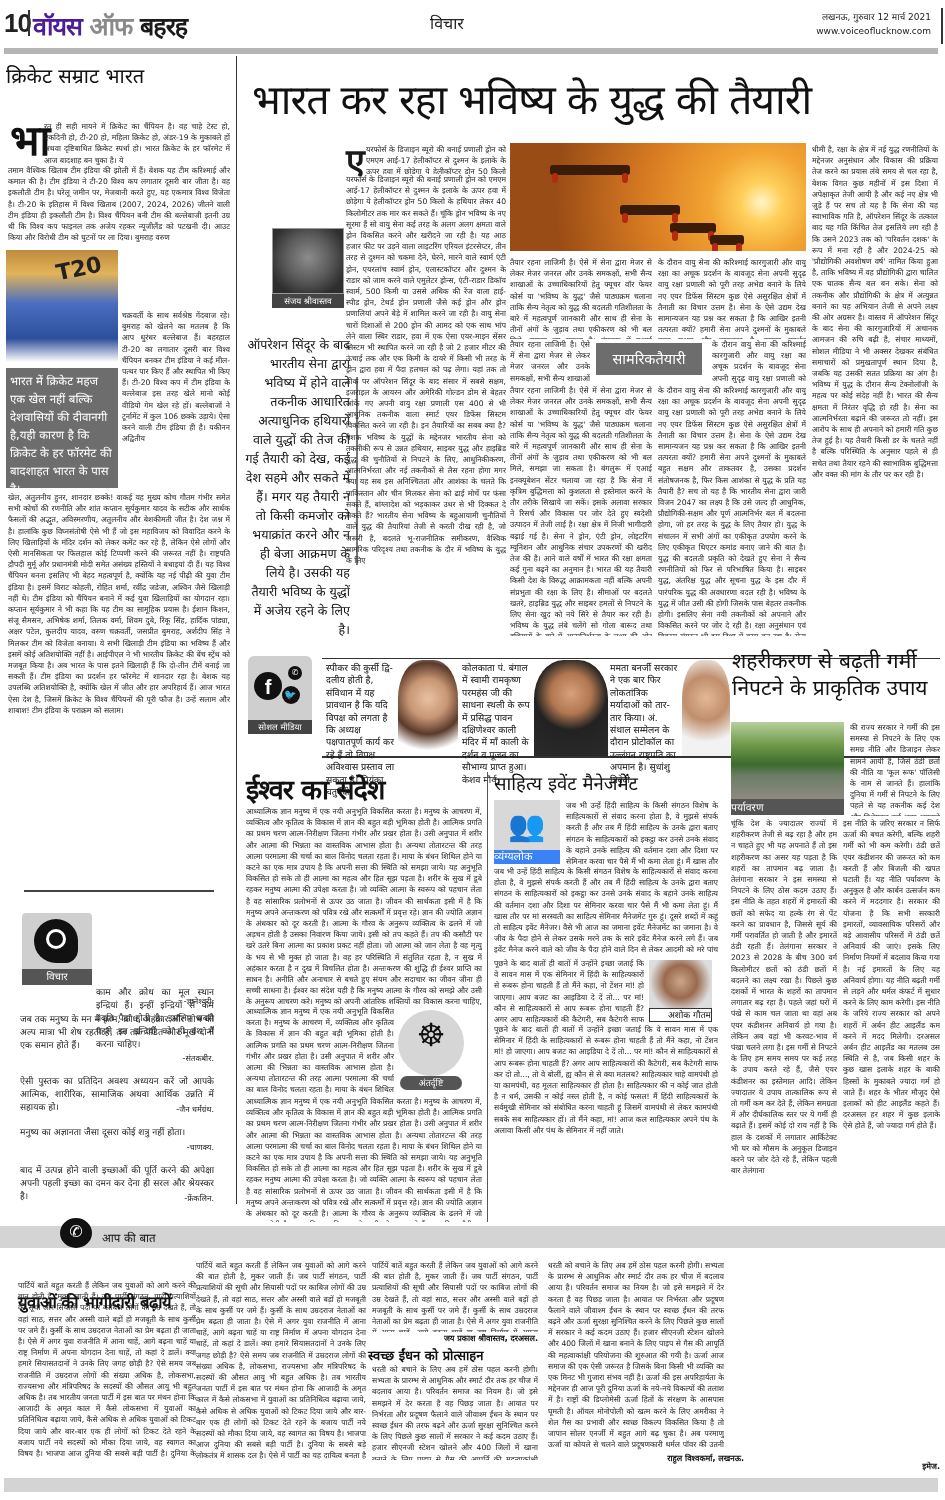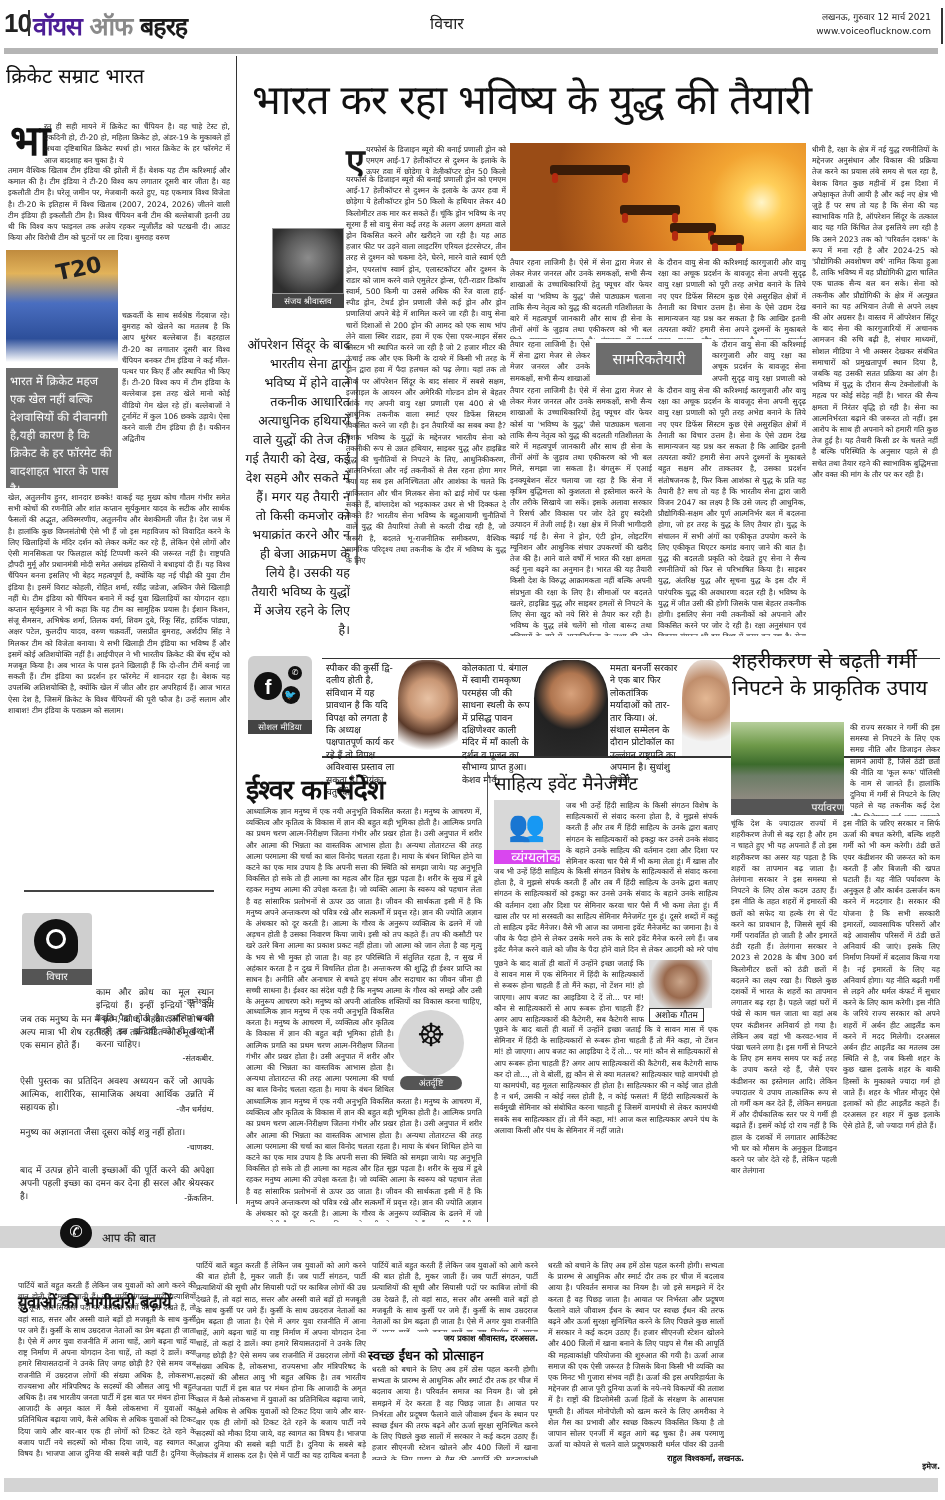--- a/index.html
+++ b/index.html
@@ -45,32 +45,32 @@
 .social-box .fb{position:absolute;left:6px;top:16px;width:28px;height:28px;border-radius:50%;background:#111;color:#fff;font-size:20px;font-weight:bold;text-align:center;line-height:30px;font-family:"Liberation Sans",sans-serif}
 .social-box .tw{position:absolute;left:34px;top:30px;width:18px;height:18px;border-radius:50%;background:#111;color:#fff;font-size:10px;text-align:center;line-height:18px}
 .social-box .wa{position:absolute;left:40px;top:10px;width:14px;height:14px;border-radius:50%;background:#111;color:#fff;font-size:8px;text-align:center;line-height:14px}
 .social-box .lbl{position:absolute;left:0;bottom:-12px;width:64px;height:14px;background:#444;color:#fff;font-size:8.5px;text-align:center;line-height:14px}
 .social-strip{left:322px;top:658px;width:618px;height:100px;border-top:1px solid #333;border-bottom:2px solid #333}
 .social-text{font-size:9.2px;line-height:12.4px;color:#111}
 .person{position:absolute;border-radius:40% 40% 0 0}
 
 .urban-headline{left:732px;top:648px;width:210px;font-size:21px;line-height:27px;color:#111}
 .garden-img{left:731px;top:722px;width:113px;height:77px;background:linear-gradient(180deg,#b7cf9c 0%,#6f9a4a 30%,#3c6b2c 55%,#6c7d66 70%,#8e8a80 100%)}
-.paryavaran{left:731px;top:799px;width:113px;height:16px;background:#555;color:#fff;font-size:10.5px;text-align:right;line-height:16px}
+.paryavaran{left:731px;top:799px;width:113px;height:16px;background:#555;color:#fff;font-size:10.5px;text-align:left;line-height:16px}
 
 .ishwar-title{left:246px;top:770px;font-size:27px;font-weight:bold;color:#111;letter-spacing:-1px}
 .antardrishti{left:398px;top:1010px;width:66px;height:66px;border-radius:50%;background:#d6d6d6}
 .antardrishti .sym{position:absolute;left:0;top:6px;width:66px;text-align:center;font-size:32px;color:#111}
 .antardrishti .lbl{position:absolute;left:2px;bottom:-14px;width:62px;height:14px;background:#555;color:#fff;font-size:9px;text-align:center;line-height:14px;border-radius:7px}
 .sahitya-title{left:494px;top:770px;font-size:18.5px;color:#111}
 .vyangya-box{left:494px;top:800px;width:66px;height:64px;background:#d8d8d8}
 .vyangya-box .ic{position:absolute;left:8px;top:4px;width:50px;text-align:center;font-size:30px;line-height:44px;color:#111}
-.vyangya-box .lbl{position:absolute;left:0;bottom:0;width:66px;height:14px;background:#d946ef;color:#fff;font-size:14px;text-align:right;line-height:14px}
+.vyangya-box .lbl{position:absolute;left:0;bottom:0;width:66px;height:14px;background:#3b82f6;color:#fff;font-size:11px;text-align:left;line-height:14px}
 .ashok-photo{left:649px;top:960px;width:63px;height:48px;background:radial-gradient(circle at 50% 45%,#caa58a 0,#9a6a4e 40%,#ddd 75%)}
-.ashok-name{left:649px;top:1008px;width:55px;height:14px;border:1px solid #333;background:#fff;font-size:9px;text-align:center;line-height:12px;color:#111}
+.ashok-name{left:649px;top:1008px;width:63px;height:14px;border:1px solid #333;background:#fff;font-size:9px;text-align:right;line-height:12px;color:#111}
 
 .aapki-bar{left:0;top:1226px;width:945px;height:22px;background:#d4d4d4}
 .aapki-icon{left:60px;top:1218px;width:32px;height:30px;background:#111;border-radius:50%}
 .aapki-icon .ph{position:absolute;left:0;top:4px;width:32px;text-align:center;color:#fff;font-size:16px}
 .aapki-label{left:102px;top:1230px;font-size:11.5px;color:#111}
 .yuva-title{left:18px;top:1290px;font-size:16.5px;font-weight:bold;color:#111;letter-spacing:-0.5px}
 .swachh-title{left:368px;top:1346px;font-size:13px;font-weight:bold;color:#111}
 .bottom-bar{left:4px;top:1478px;width:934px;height:14px;background:#d4d4d4}
 .sig{font-size:8px;text-align:right;color:#111;font-weight:bold}
 </style>

